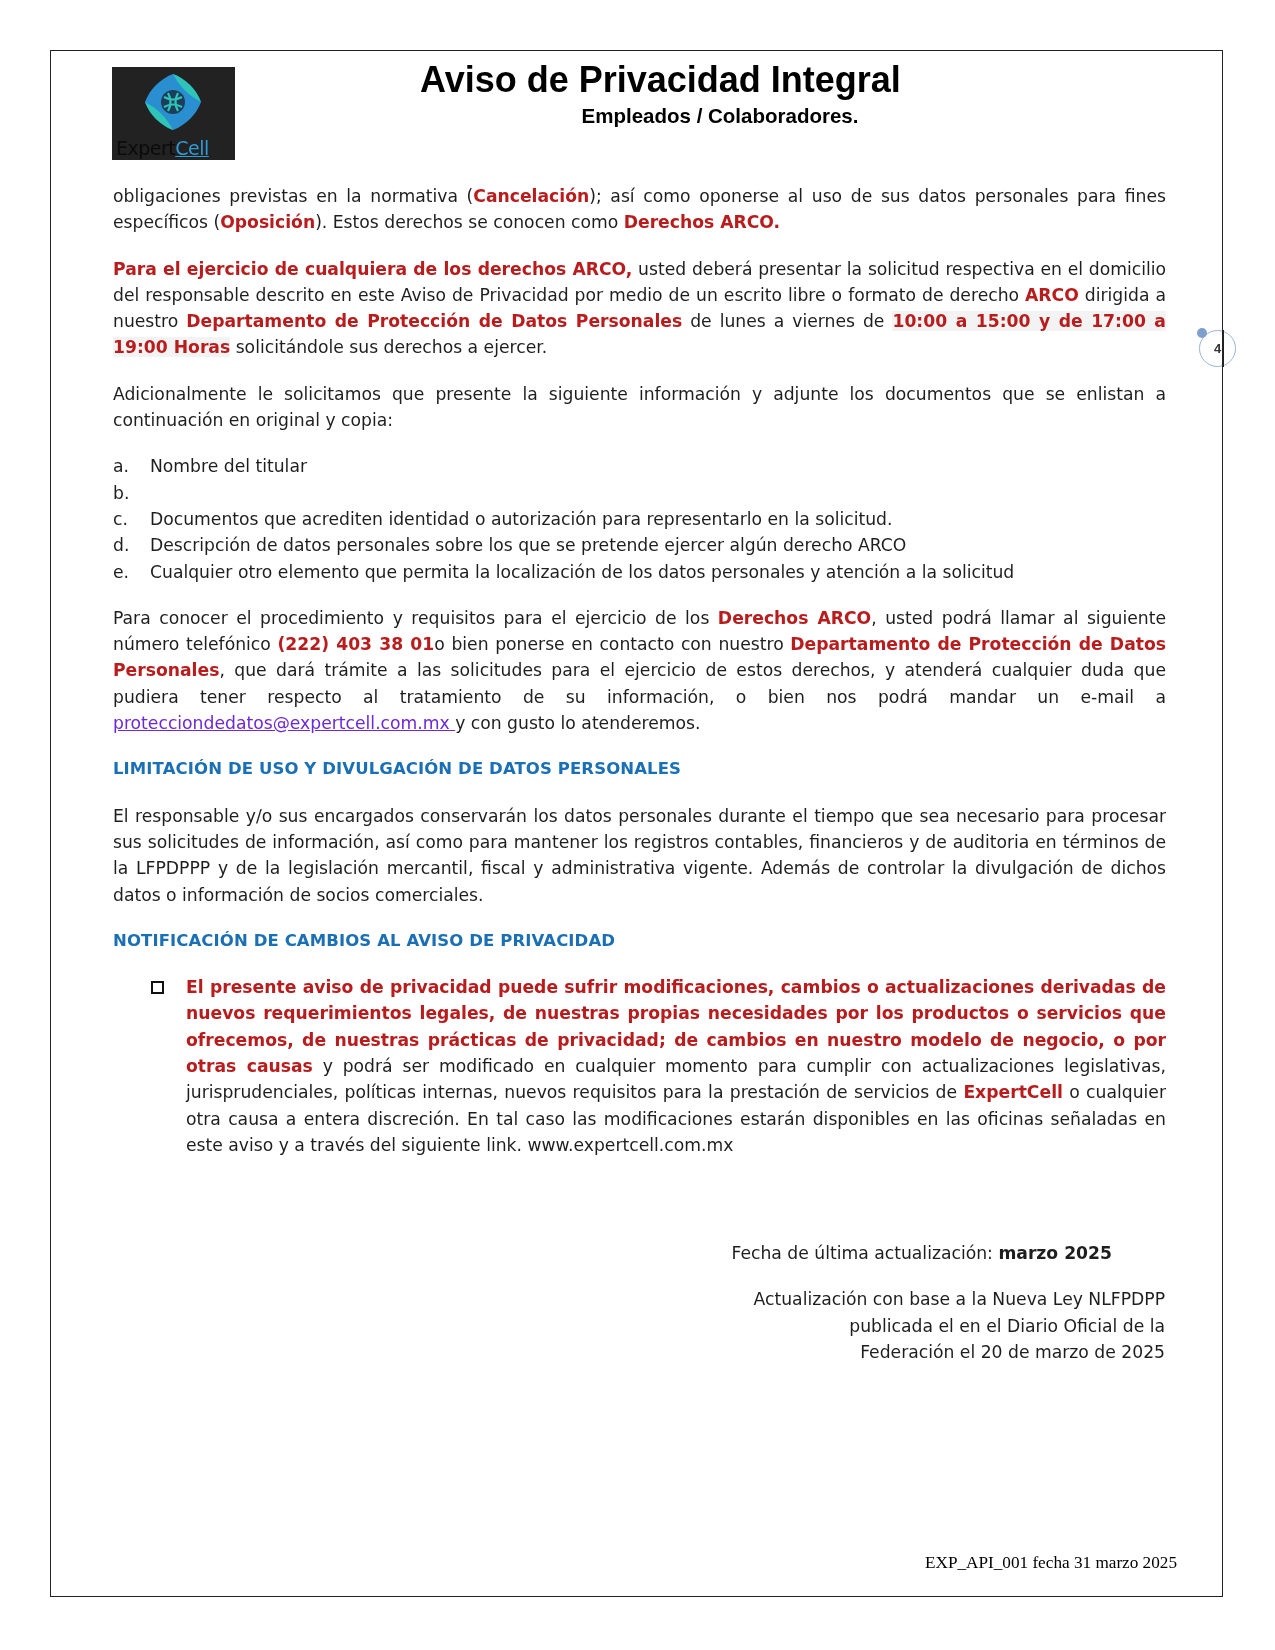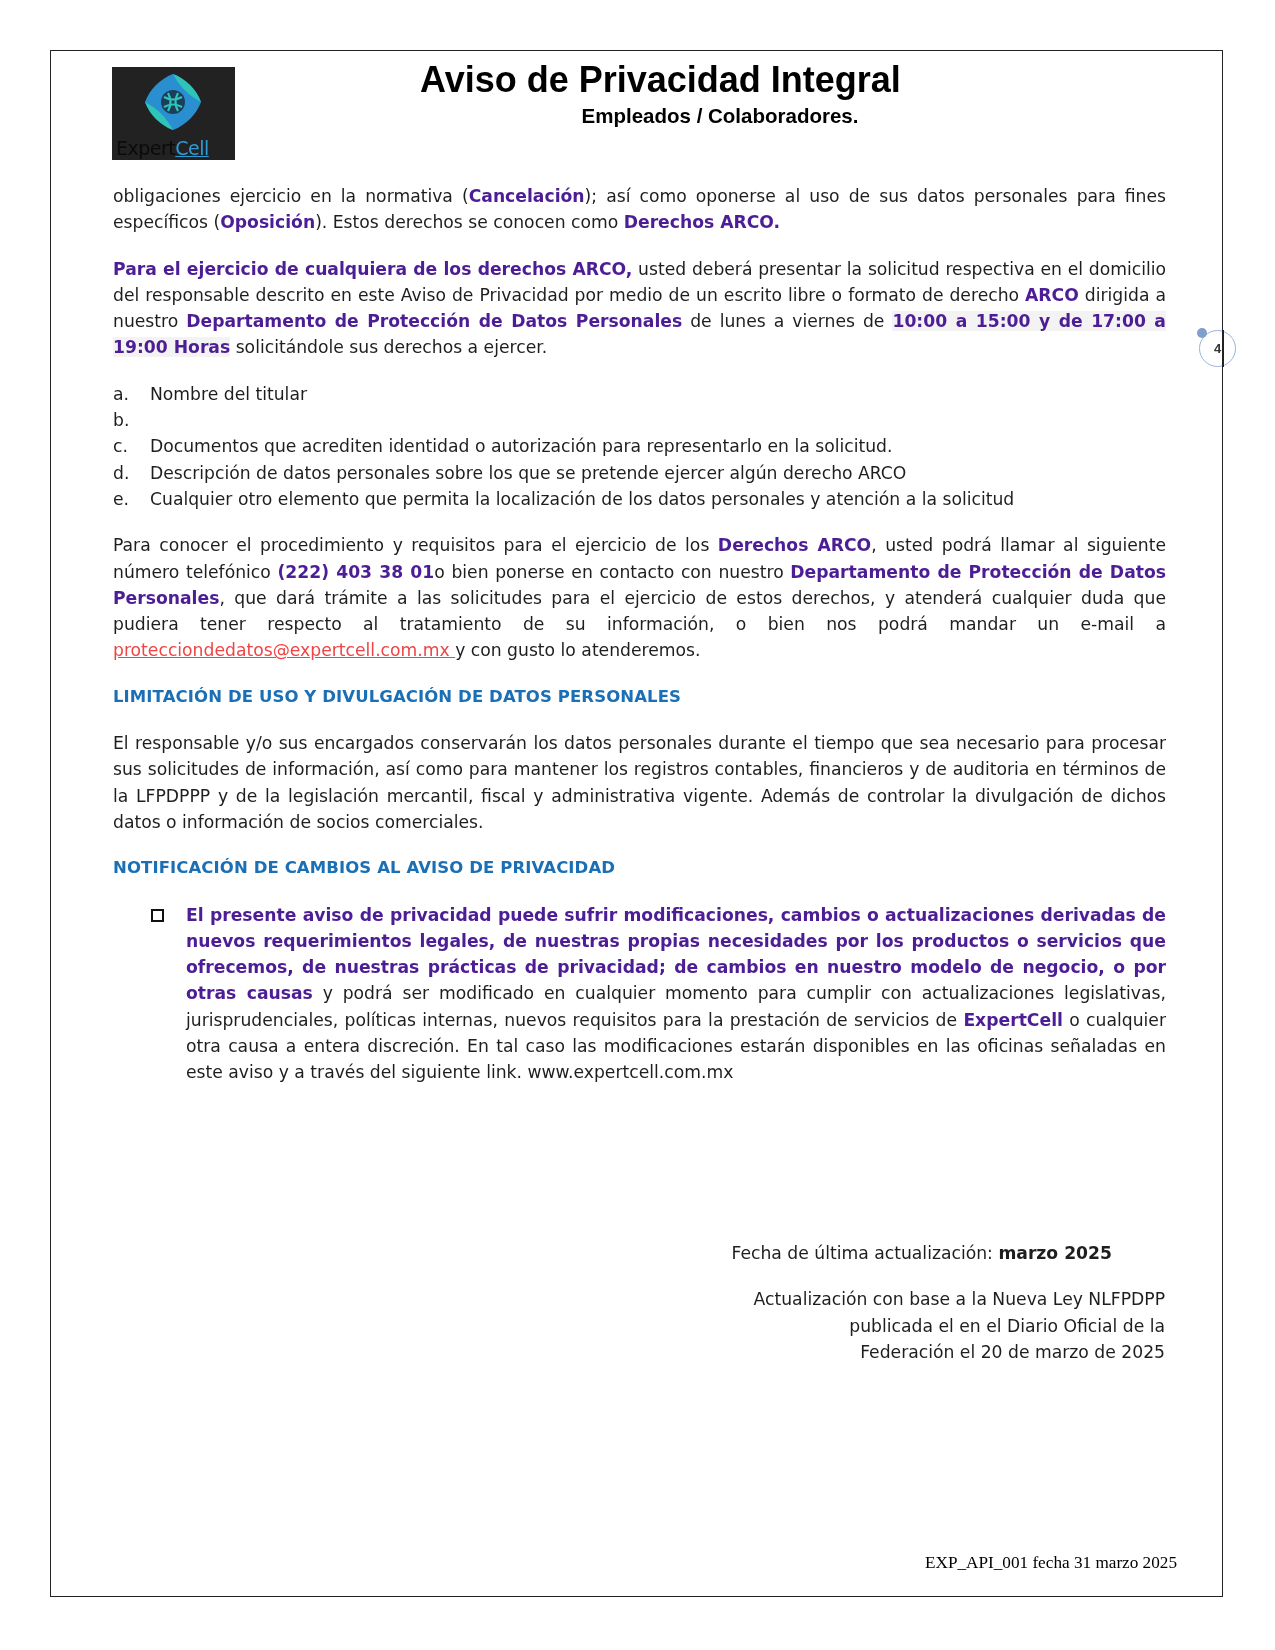--- a/index.html
+++ b/index.html
@@ -19,26 +19,26 @@
               font-family: "Liberation Sans", sans-serif; font-weight: bold; font-size: 20.5px; color: #000; line-height: 26px; }
   .badge { position: absolute; left: 1199px; top: 330px; width: 37px; height: 37px; border-radius: 50%;
            border: 1.5px solid #9bb4d6; box-sizing: border-box; background: #fff;
            font-family: "Liberation Sans", sans-serif; font-weight: bold; font-size: 13px; color: #333;
            display: flex; align-items: center; justify-content: center; }
   .badge-dot { position: absolute; left: 1197px; top: 328px; width: 10px; height: 10px; border-radius: 50%; background: #7f9fcc; }
   .frame-right-over { position: absolute; left: 1222px; top: 330px; width: 1.5px; height: 37px; background: #222; }
   .content { position: absolute; left: 113px; top: 183px; width: 1053px;
              font-family: "DejaVu Sans", sans-serif; font-size: 17.2px; line-height: 26.3px; color: #1e1e1e; }
   .content p { margin: 0 0 20px 0; text-align: justify; }
-  .content b { color: #4c1d95; }
+  .content b { color: #b91c1c; }
   .hl { background: #f3f3f3; }
   .list { margin: 0 0 20px 0; padding: 0; list-style: none; }
   .list li { display: flex; }
   .list .lbl { width: 37px; flex: none; }
-  .link { color: #ef4444; text-decoration: underline; }
+  .link { color: #6d28d9; text-decoration: underline; }
   .sec-head { color: #1a6fb5; font-weight: bold; font-size: 16.5px; margin: 0 0 20px 0; letter-spacing: 0.1px; }
   .bullet-item { display: flex; margin: 0 0 20px 0; padding-left: 38px; }
   .bullet-box { flex: none; width: 13px; height: 13px; border: 2px solid #111; box-sizing: border-box; margin-top: 7px; margin-right: 22px; }
   .bullet-text { text-align: justify; flex: 1; }
   .dates { position: absolute; right: 110px; top: 1240px; text-align: right;
            font-family: "DejaVu Sans", sans-serif; font-size: 17.2px; line-height: 26.3px; color: #1e1e1e; }
   .dates .fecha { margin-right: 53px; margin-bottom: 20px; text-align: left; }
   .footer { position: absolute; right: 98px; top: 1553px; font-family: Liberation Serif, serif;
             font-size: 17.2px; color: #000000; }
 </style>
@@ -59,24 +59,25 @@
 </div>
 
 <div class="title">Aviso de Privacidad Integral</div>
 <div class="subtitle">Empleados / Colaboradores.</div>
 
 <div class="badge">4</div>
 <div class="frame-right-over"></div>
 <div class="badge-dot"></div>
 
 <div class="content">
-  <p><span>obligaciones ejercicio en la normativa (</span><b>Cancelación</b><span>); así como oponerse al uso de sus datos personales para fines específicos (</span><b>Oposición</b><span>). Estos derechos se conocen como </span><b>Derechos ARCO.</b></p>
+  <p><span>obligaciones previstas en la normativa (</span><b>Cancelación</b><span>); así como oponerse al uso de sus datos personales para fines específicos (</span><b>Oposición</b><span>). Estos derechos se conocen como </span><b>Derechos ARCO.</b></p>
 
   <p><b>Para el ejercicio de cualquiera de los derechos ARCO,</b><span> usted deberá presentar la solicitud respectiva en el domicilio del responsable descrito en este Aviso de Privacidad por medio de un escrito libre o formato de derecho </span><b>ARCO</b><span> dirigida a nuestro </span><b>Departamento de Protección de Datos Personales</b><span> de lunes a viernes de </span><b class="hl">10:00 a 15:00 y de 17:00 a 19:00 Horas</b><span> solicitándole sus derechos a ejercer.</span></p>
 
+  <p>Adicionalmente le solicitamos que presente la siguiente información y adjunte los documentos que se enlistan a continuación en original y copia:</p>
 
   <ul class="list">
     <li>
         <span class="lbl">a.</span>
         <span>Nombre del titular</span>
       </li>
     <li>
         <span class="lbl">b.</span>
       </li>
     <li>

